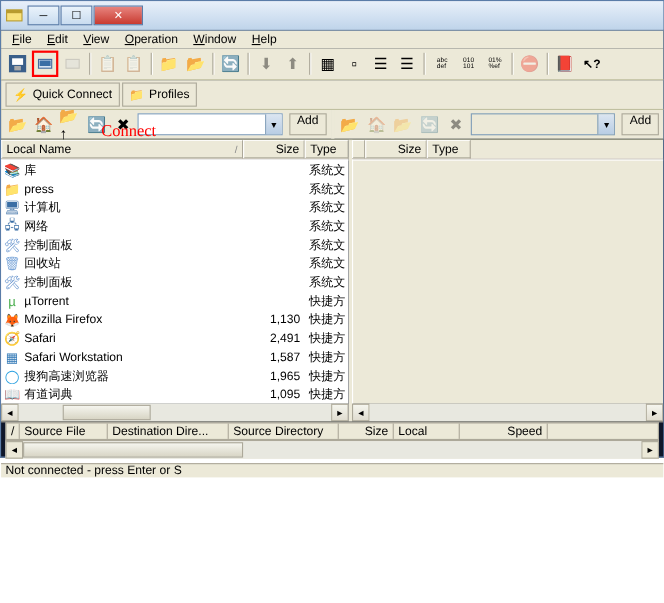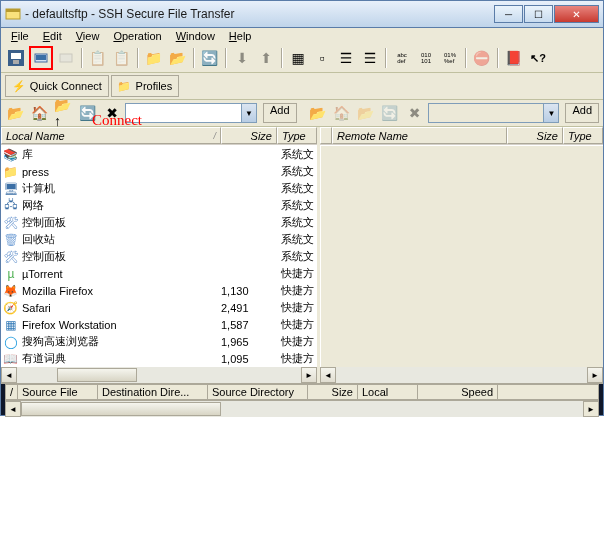--- a/index.html
+++ b/index.html
@@ -40,30 +40,30 @@
 .nav-half .combo { flex: 1; height: 20px; background: #fff; border: 1px solid #7f9db9; display: flex; align-items: center; justify-content: flex-end; }
 .nav-half .combo .dd { width: 15px; height: 18px; background: linear-gradient(#dbe5f1,#b8cde4); border-left:1px solid #7f9db9; display:flex; align-items:center; justify-content:center; font-size:8px;}
 .addbtn { height: 20px; padding: 0 6px; border: 1px solid #aca899; background: #ece9d8; margin-left:4px;}
 
 
 .filepanes { display: flex; height: 292px; border-bottom: 1px solid #aca899; }
 .pane { display: flex; flex-direction: column; overflow: hidden; }
 .pane.left { width: 316px; }
 .pane.right { flex: 1; border-left: 3px solid #ece9d8; }
 .colheader { height: 18px; display: flex; background: #ece9d8; border-bottom: 1px solid #d4d0c8; }
-.colheader .col { border: 1px solid #fff; border-right-color: #aca899; border-bottom-color:#aca899; padding: 1px 4px; display:flex; align-items:center;font-style:italic; }
+.colheader .col { border: 1px solid #fff; border-right-color: #aca899; border-bottom-color:#aca899; padding: 1px 4px; display:flex; align-items:center; }
 .col.name { flex: 1; justify-content: space-between; }
 .col.size { width: 56px; justify-content: flex-end; }
 .col.type { width: 40px; }
 .col .sort { color: #888; font-size: 9px; }
 .filelist { flex: 1; background: #fff; overflow: hidden; border-left: 1px solid #fff; border-top:1px solid #fff; }
 .pane.right .filelist { background: #ece9d8; }
 .frow { display: flex; height: 17px; align-items: center; }
 .frow .c1 { flex: 1; display:flex; align-items:center; gap:4px; padding-left:2px; overflow:hidden; white-space:nowrap;}
-.frow .c2 { width: 56px; padding-right: 4px; }
+.frow .c2 { width: 56px; text-align: right; padding-right: 4px; }
 .frow .c3 { width: 40px; padding-left: 4px; overflow:hidden; white-space:nowrap;font-family:Liberation Mono, monospace;}
 .ficon { width: 14px; height: 14px; display:inline-flex; align-items:center; justify-content:center; font-size:12px; flex-shrink:0;}
 .hscroll { height: 16px; background: #ece9d8; display:flex; align-items:center; }
 .hscroll .sbtn { width:16px; height:16px; border:1px solid #aca899; background:linear-gradient(#f5f5ee,#e0ddd0); display:flex;align-items:center;justify-content:center; font-size:8px;}
 .hscroll .track { flex:1; height:16px; background:#e8e8e0; position:relative;}
 .hscroll .thumb { position:absolute; top:1px; left:40px; width:80px; height:14px; background:linear-gradient(#f5f5ee,#d8d5c5); border:1px solid #aca899;}
 
 
 .transfer-tabs { height: 20px; display:flex; align-items:flex-end; background:#ece9d8; padding: 2px 4px 0; gap: 0; }
 .ttab { padding: 2px 8px; border:1px solid #aca899; border-bottom:none; background:#ece9d8; }
@@ -81,21 +81,20 @@
 </head>
 <body>
 
 <div class="titlebar">
   <span class="icon">
     <svg width="16" height="16">
         <rect x="1" y="3" width="14" height="10" fill="#f9e27d" stroke="#b89b2f"></rect>
         <rect x="1" y="3" width="14" height="3" fill="#b89b2f"></rect>
       </svg>
   </span>
-  <span class="title">- defaultsftp - SSH Secure File Transfer</span>
   <div class="winbtns">
     <div class="winbtn min">─</div>
     <div class="winbtn max">☐</div>
     <div class="winbtn close">✕</div>
   </div>
 </div>
 
 <div class="window-body">
 
 <div class="menubar">
@@ -279,21 +278,21 @@
             <div class="c1">
               <span class="ficon" style="color:#1e88e5">🧭</span>
               <span>Safari</span>
             </div>
             <div class="c2">2,491</div>
             <div class="c3">快捷方</div>
           </div>
           <div class="frow">
             <div class="c1">
               <span class="ficon" style="color:#337ab7">▦</span>
-              <span>Firefox Workstation</span>
+              <span>Safari Workstation</span>
             </div>
             <div class="c2">1,587</div>
             <div class="c3">快捷方</div>
           </div>
           <div class="frow">
             <div class="c1">
               <span class="ficon" style="color:#2aa0e0">◯</span>
               <span>搜狗高速浏览器</span>
             </div>
             <div class="c2">1,965</div>
@@ -312,23 +311,20 @@
       <div class="sbtn">◄</div>
       <div class="track">
             <div class="thumb"></div>
           </div>
       <div class="sbtn">►</div>
     </div>
   </div>
   <div class="pane right">
     <div class="colheader">
       <div class="col" style="width:12px"></div>
-      <div class="col name">
-            <span>Remote Name</span>
-          </div>
       <div class="col size">Size</div>
       <div class="col type">Type</div>
     </div>
     <div class="filelist"></div>
     <div class="hscroll">
       <div class="sbtn">◄</div>
       <div class="track"></div>
       <div class="sbtn">►</div>
     </div>
   </div>
@@ -345,14 +341,17 @@
 </div>
 <div class="transfer-body"></div>
 <div class="transfer-scroll">
   <div class="sbtn" style="width:16px;height:16px;border:1px solid #aca899;background:#ece9d8;display:flex;align-items:center;justify-content:center;font-size:8px">◄</div>
   <div style="flex:1; background:#e8e8e0; position:relative">
         <div style="position:absolute;top:1px;left:0;width:200px;height:14px;background:linear-gradient(#f5f5ee,#d8d5c5);border:1px solid #aca899"></div>
       </div>
   <div class="sbtn" style="width:16px;height:16px;border:1px solid #aca899;background:#ece9d8;display:flex;align-items:center;justify-content:center;font-size:8px">►</div>
 </div>
 
+<div class="statusbar">
+  <span>Not connected - press Enter or S</span>
+</div>
 
 </div>
 
 </body></html>

